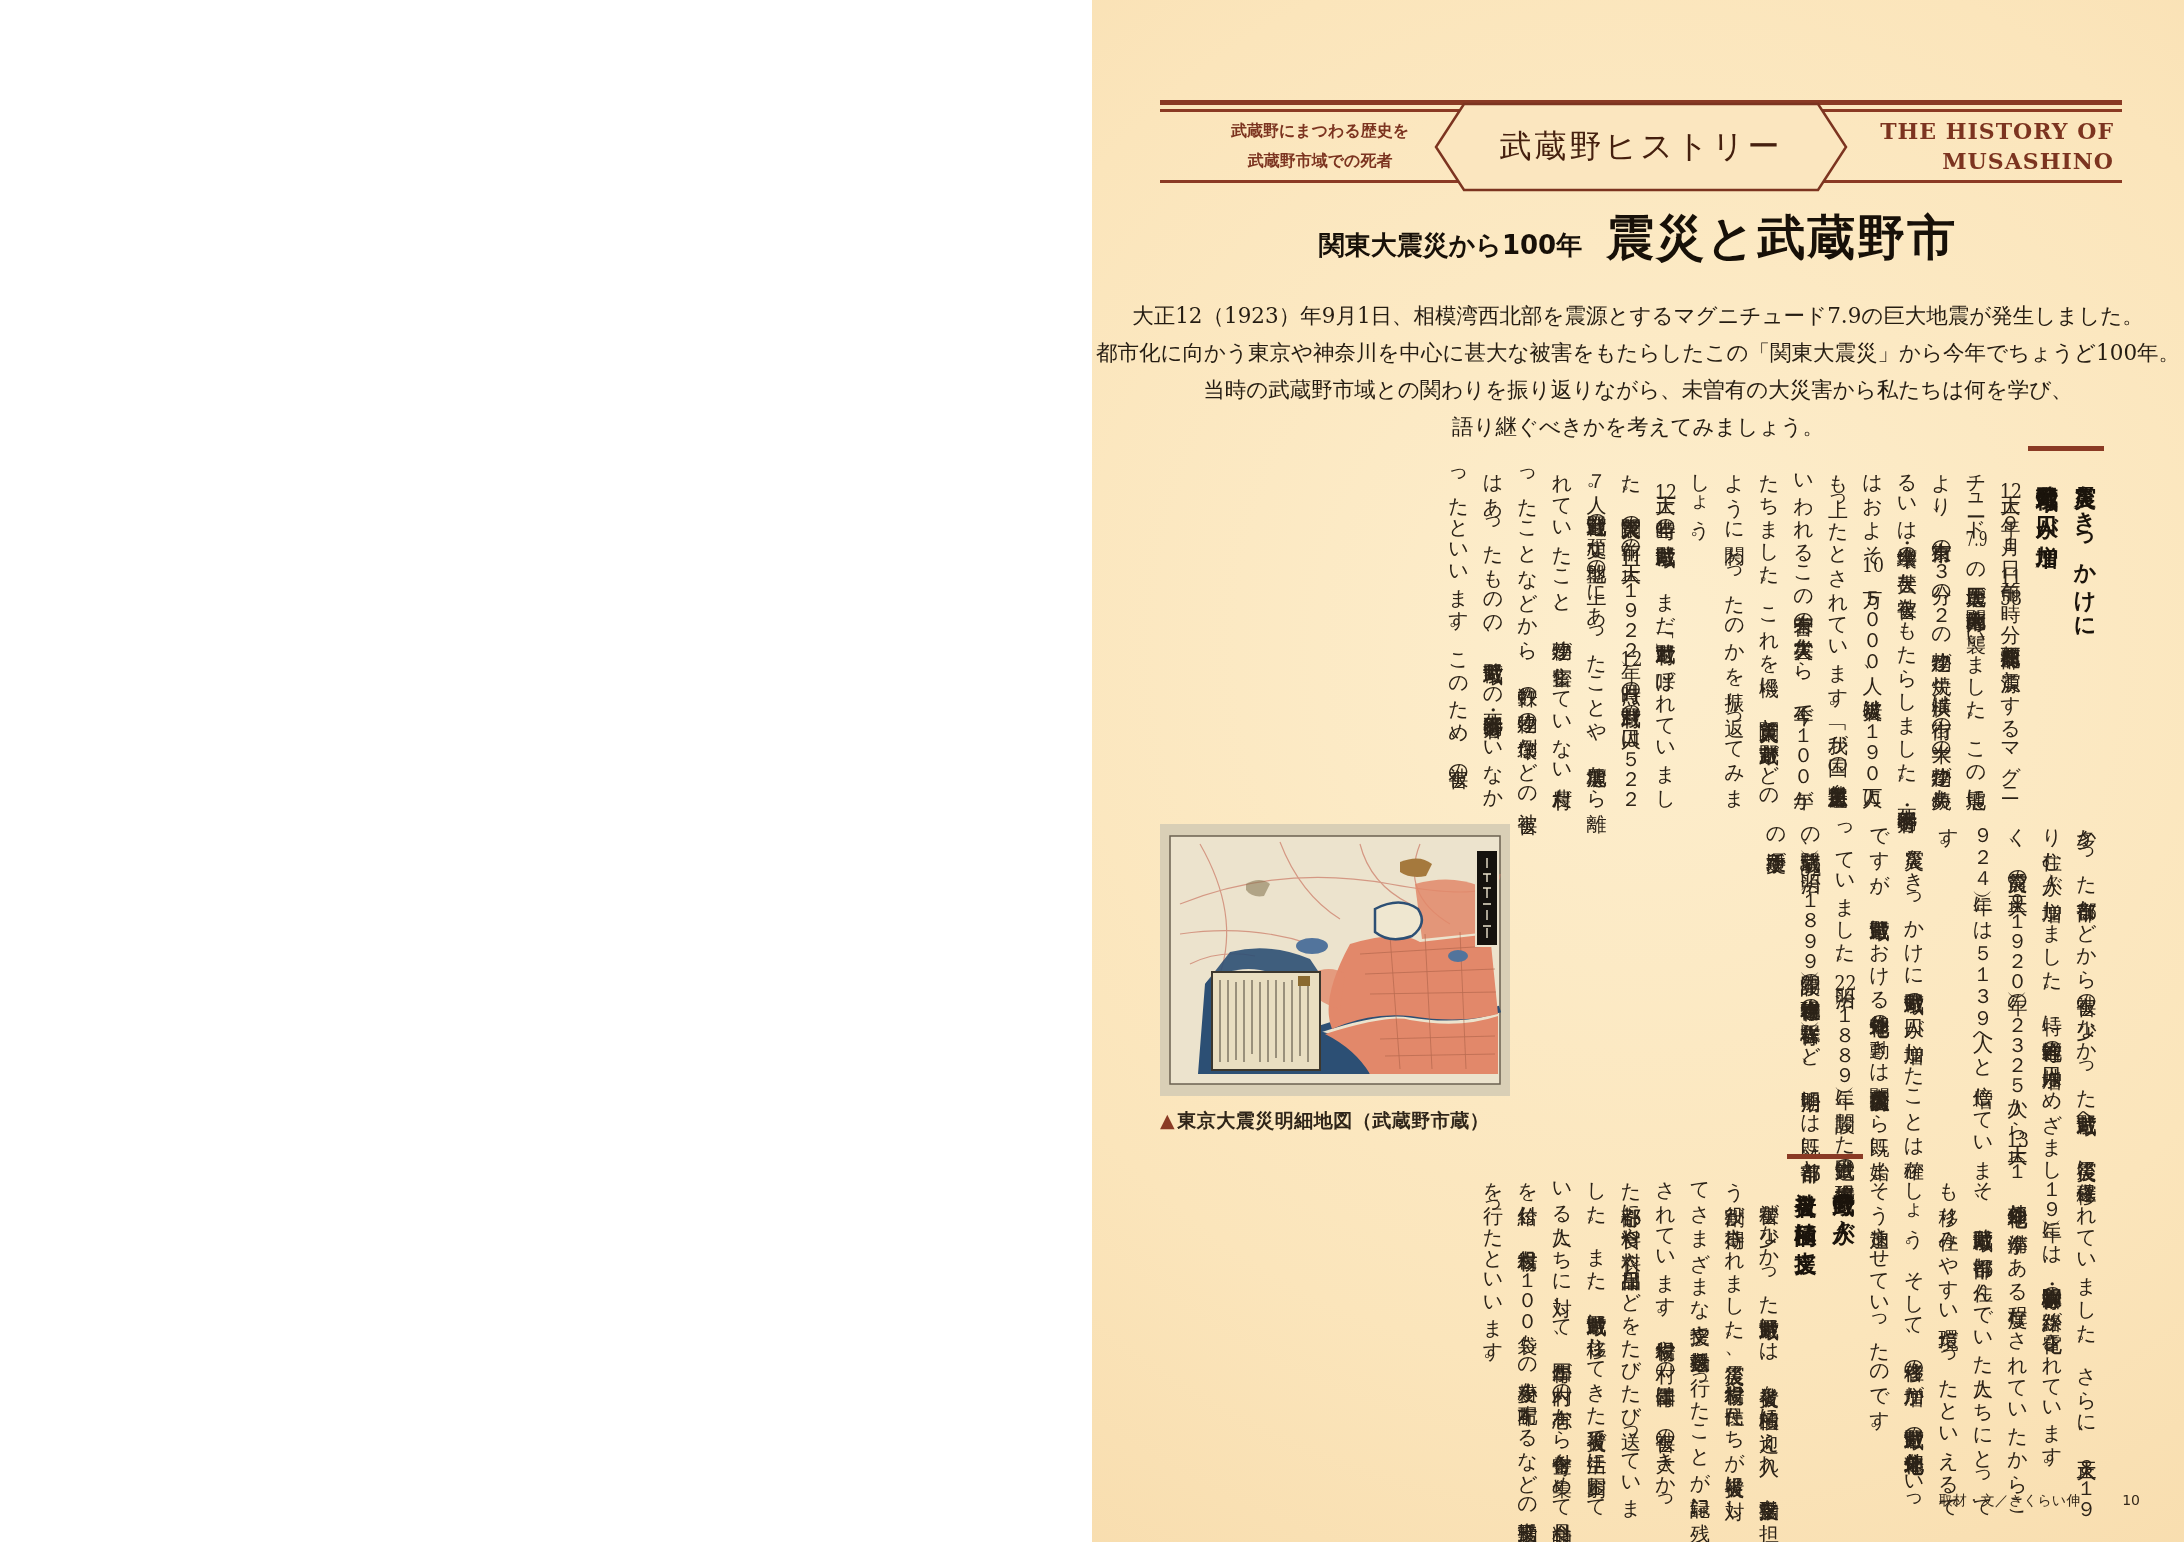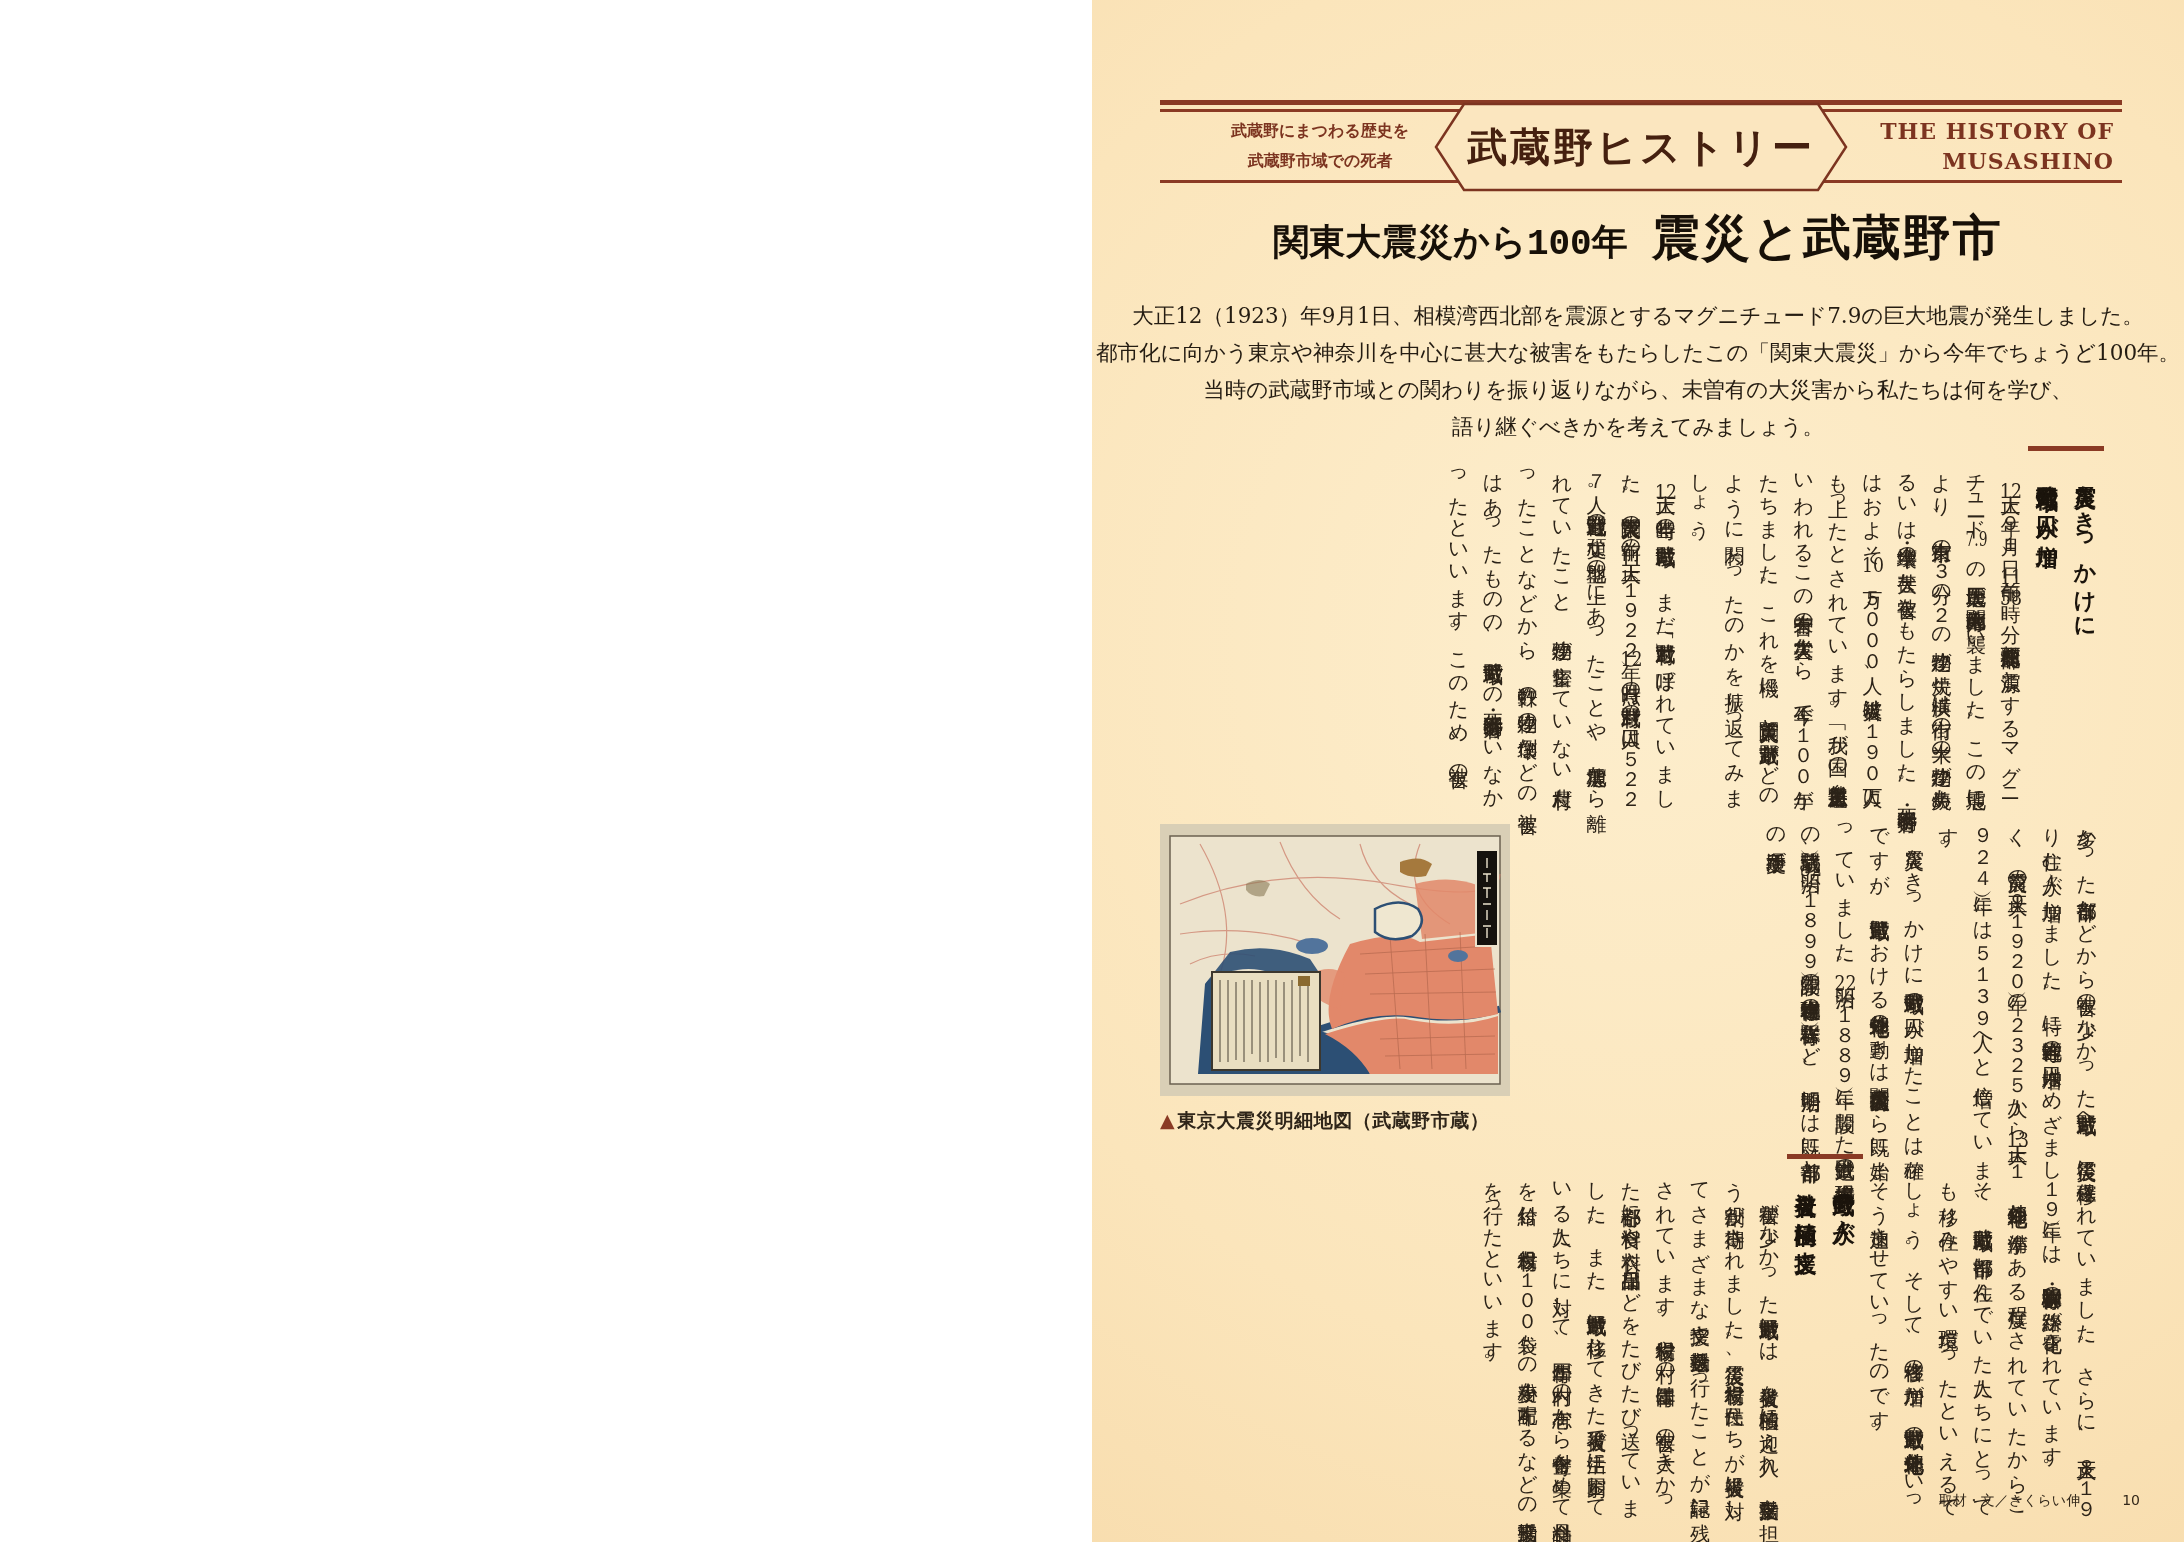--- a/index.html
+++ b/index.html
@@ -12,30 +12,30 @@
   
   .rule-double{position:absolute;left:68px;top:100px;width:962px;}
   .rule-double .r1{height:5px;background:#8a3a24;}
   .rule-double .r2{height:2.5px;background:#8a3a24;margin-top:4px;}
   .rule-bottom{position:absolute;left:68px;top:180px;width:962px;height:2.5px;background:#8a3a24;}
   .tagline{position:absolute;left:100px;top:116px;width:256px;text-align:center;
            color:#7c3420;font-weight:bold;font-size:16px;line-height:30px;}
   .badge{position:absolute;left:342px;top:102px;width:414px;height:90px;}
   .badge svg{position:absolute;left:0;top:0;}
   .badge-text{position:absolute;left:0;top:0;width:100%;height:100%;display:flex;
-              align-items:center;justify-content:center;font-size:40px;font-weight:bold;
+              align-items:center;justify-content:center;font-size:32px;font-weight:normal;
               color:#45200f;letter-spacing:3px;}
   .en-title{position:absolute;left:772px;top:116px;width:250px;text-align:right;
             font-family:"DejaVu Serif",serif;font-weight:bold;font-size:22px;line-height:30px;
             color:#7c3420;letter-spacing:1px;}
 
   
   .title-row{position:absolute;left:0;top:206px;width:100%;display:flex;
              justify-content:center;align-items:baseline;gap:24px;color:#171008;}
-  .title-kicker{font-size:36px;font-weight:bold;font-family:Liberation Mono, monospace;}
+  .title-kicker{font-size:26px;font-weight:bold;}
   .title-main{font-size:48px;font-weight:bold;letter-spacing:2px;}
   .intro{position:absolute;left:0;top:297px;width:100%;text-align:center;
          font-family:"DejaVu Serif",serif;font-size:21.5px;line-height:37px;color:#241c12;}
 
   
   .vband{position:absolute;writing-mode:vertical-rl;text-orientation:mixed;
          font-family:"DejaVu Serif",serif;font-size:20px;line-height:34.5px;
          color:#2c2318;text-align:justify;}
   .vband p{margin:0;margin-top:14px;}
   .vband p.indent{text-indent:20px;}

